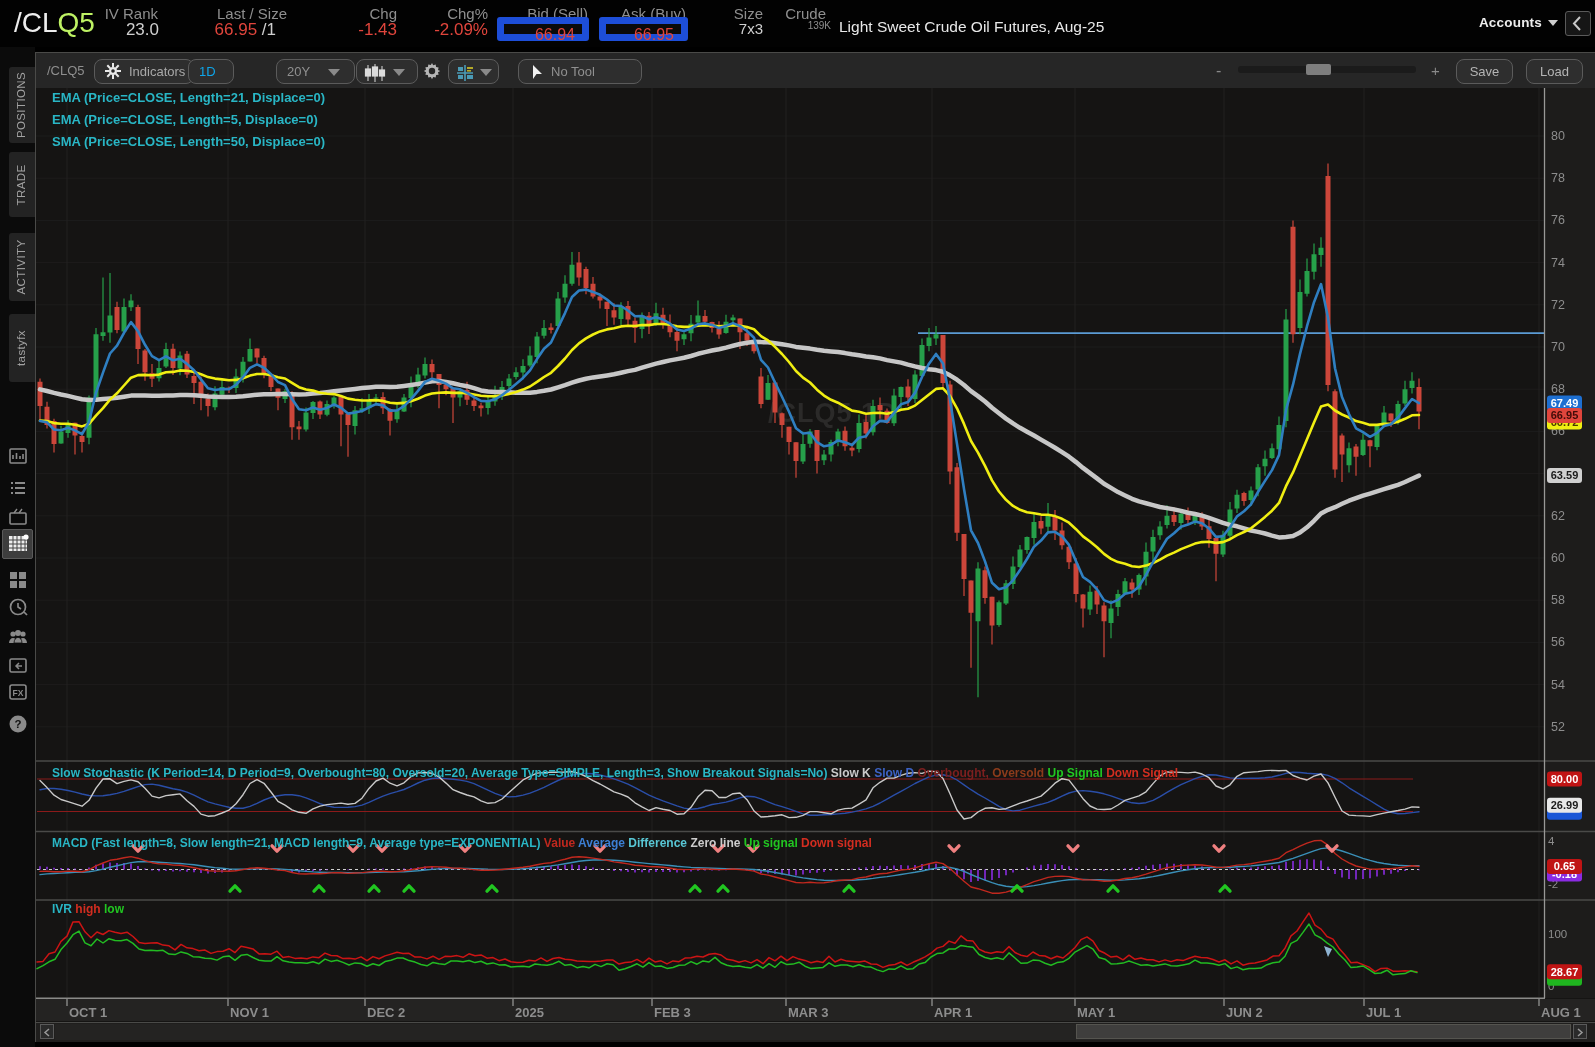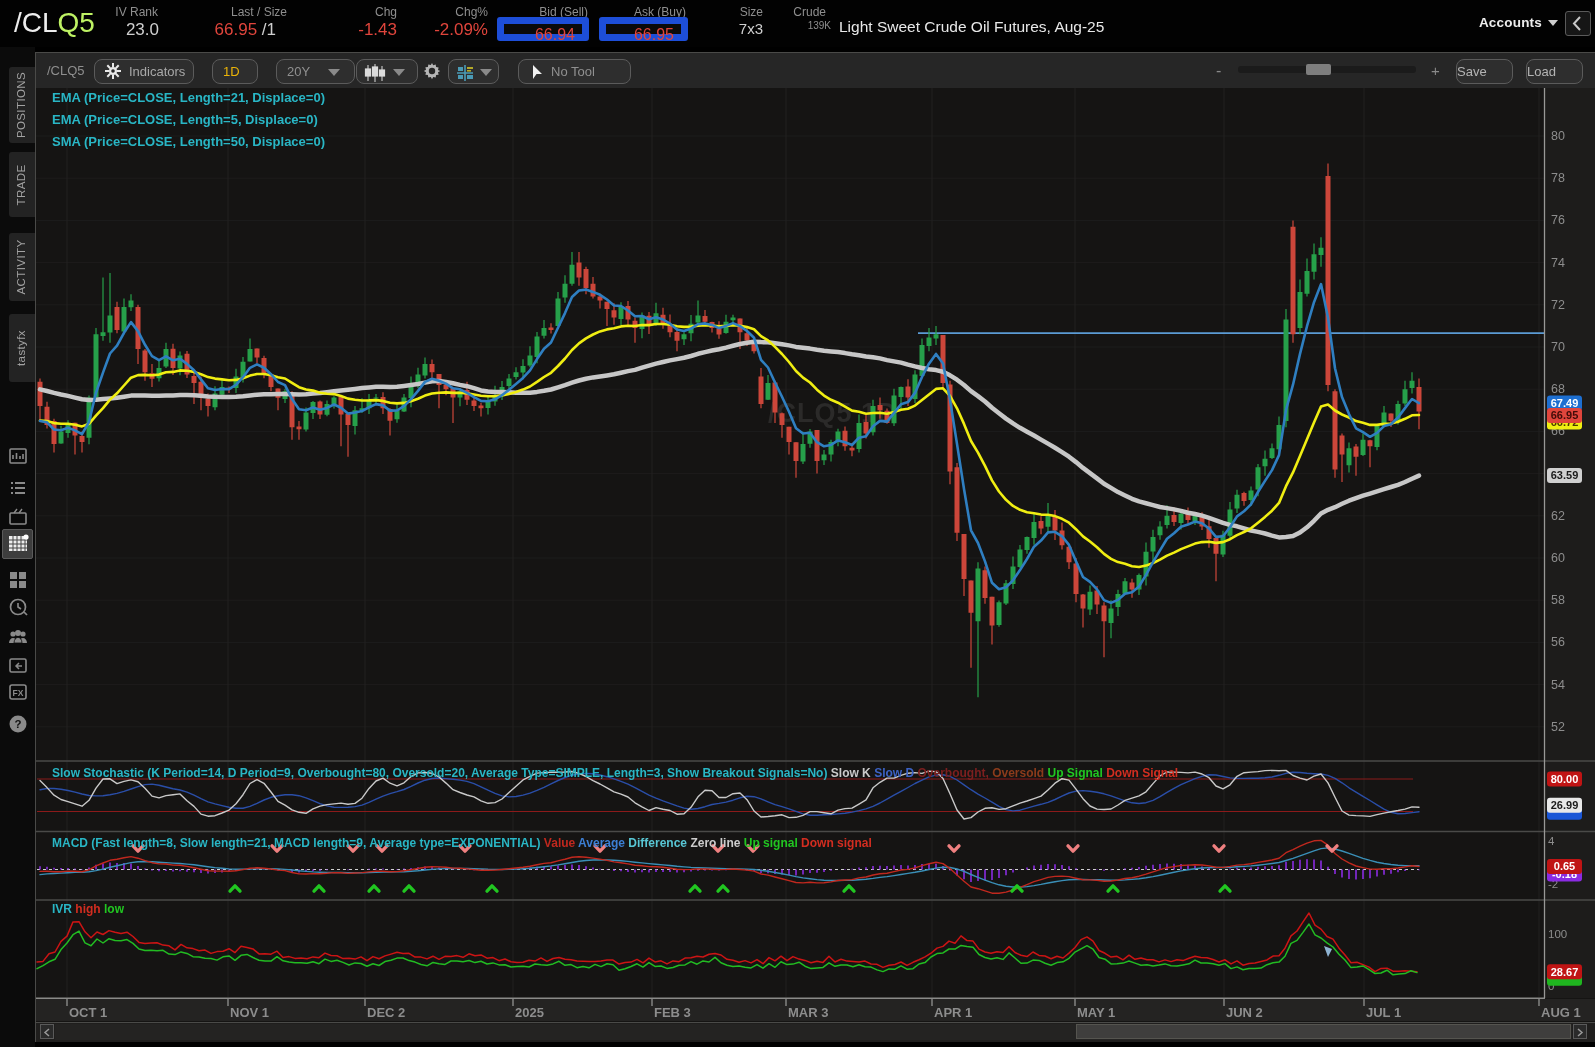--- a/index.html
+++ b/index.html
@@ -1,34 +1,34 @@
 <!DOCTYPE html>
 <html><head><meta charset="utf-8"><title>tastytrade</title>
 <style>
 *{margin:0;padding:0;box-sizing:border-box}
 html,body{width:1595px;height:1047px;overflow:hidden;background:#000;font-family:"Liberation Sans",sans-serif}
 .abs{position:absolute}
 
 #topbar{position:absolute;left:0;top:0;width:1595px;height:47px;background:#020202}
-.hdr{position:absolute;top:5px;font-size:12px;color:#8f8f8f;text-align:right}
+.hdr{position:absolute;top:5px;font-size:15px;color:#8f8f8f;text-align:right}
 .val{position:absolute;top:20px;font-size:17px;color:#cfcfcf;text-align:left;white-space:nowrap}
 .red{color:#e0453c}
 .box{position:absolute;top:17px;height:24px;border:7px solid #1d4ed8;border-radius:3px;background:#0a0a0a}
 .boxv{position:absolute;top:2px;right:7px;font-size:16px;color:#e0453c}
 
 #sidebar{position:absolute;left:0;top:47px;width:35px;height:1000px;background:#0b0b0b}
 .tab{position:absolute;left:9px;width:26px;background:#232323;border-radius:3px 0 0 3px;color:#a2a2a2;font-size:11.5px;letter-spacing:.4px}
 .tab span{position:absolute;left:6px;top:50%;writing-mode:vertical-rl;transform:rotate(180deg) translateY(50%);white-space:nowrap}
 .sic{position:absolute;left:7px;width:22px;height:22px}
 
 #win{position:absolute;left:35px;top:52px;width:1560px;height:990px;border-left:1px solid #4a4a48;border-top:1px solid #4a4a48;background:#151413}
 #toolbar{position:absolute;left:0;top:0;width:1560px;height:36px;background:#262626;border-bottom:1px solid #3a3a3a}
 .tbtn{position:absolute;top:6px;height:25px;background:#2e2e2e;border:1px solid #5b5b5b;border-radius:8px;color:#a8a8a8;font-size:13px;line-height:23px}
 .tarr{display:inline-block;width:0;height:0;border-left:6px solid transparent;border-right:6px solid transparent;border-top:7px solid #8a8a8a;vertical-align:middle;margin-left:8px}
-.sv{text-align:left;color:#b4b4b4}
+.sv{text-align:center;color:#b4b4b4}
 
 #scroll{position:absolute;left:0;top:969px;width:1560px;height:20px;background:#1f1e1d;border-top:1px solid #4a4a48}
 </style></head>
 <body>
 
 <div id="topbar">
   <div class="abs" style="left:14px;top:7px;font-size:28px;color:#ededed">/CL<span style="color:#bef264">Q5</span></div>
   <div class="hdr" style="right:1437px">IV Rank</div>
     <div class="val" style="right:1436px">23.0</div>
   <div class="hdr" style="right:1308px">Last / Size</div>
@@ -127,21 +127,21 @@
   <div class="abs" style="left:11px;top:10px;font-size:13px;color:#8f8f8f">/CLQ5</div>
   <div class="tbtn" style="left:58px;width:100px"><svg width="20" height="20" viewBox="0 0 20 20" style="vertical-align:middle;margin:0 6px 3px 8px">
           <g fill="#e8e8e8">
             <circle cx="10" cy="10" r="4"></circle>
             <g stroke="#e8e8e8" stroke-width="2">
               <path d="M10 2v4M10 14v4M2 10h4M14 10h4M4.3 4.3l2.9 2.9M12.8 12.8l2.9 2.9M15.7 4.3l-2.9 2.9M7.2 12.8l-2.9 2.9"></path>
             </g>
           </g>
           <circle cx="10" cy="10" r="1.8" fill="#262626"></circle>
         </svg>Indicators</div>
-  <div class="tbtn" style="left:176px;width:46px;color:#eab308"><span style="margin-left:10px">1D</span><span class="tarr" style="margin-left:24px"></span></div>
+  <div class="tbtn" style="left:152px;width:46px;color:#0ea5e9"><span style="margin-left:10px">1D</span><span class="tarr" style="margin-left:24px"></span></div>
   <div class="tbtn" style="left:240px;width:79px;color:#909090"><span style="margin-left:10px">20Y</span><span class="tarr" style="margin-left:18px"></span></div>
   <div class="tbtn" style="left:320px;width:62px"><svg width="24" height="20" viewBox="0 0 24 20" style="vertical-align:middle;margin-left:6px">
           <g stroke="#dcdcdc" stroke-width="1.2" fill="#dcdcdc">
             <path d="M5 2v16M12 1v18M19 3v15" stroke-width="1"></path>
             <rect x="2.5" y="6" width="5" height="7"></rect>
             <rect x="9.5" y="4" width="5" height="9"></rect>
             <rect x="16.5" y="7" width="5" height="6"></rect>
           </g>
         </svg><span class="tarr" style="margin-left:6px"></span></div>
   <div class="tbtn" style="left:383px;width:26px;border:none;background:none">
@@ -159,21 +159,21 @@
           <g fill="#b5a928">
             <rect x="13" y="4" width="6" height="2"></rect>
             <rect x="13" y="7" width="4" height="1.6"></rect>
           </g>
           <g fill="#4a9ab5">
             <rect x="4" y="4" width="5" height="4"></rect>
             <rect x="4" y="12" width="5" height="4"></rect>
             <rect x="13" y="12" width="6" height="4"></rect>
           </g>
         </svg><span class="tarr" style="margin-left:4px"></span></div>
-  <div class="tbtn" style="left:482px;width:113px;color:#909090"><svg width="16" height="18" viewBox="0 0 16 18" style="vertical-align:middle;margin:0 6px 2px 10px">
+  <div class="tbtn" style="left:482px;width:124px;color:#909090"><svg width="16" height="18" viewBox="0 0 16 18" style="vertical-align:middle;margin:0 6px 2px 10px">
           <path d="M4 2l9 9h-5.5L4 16z" fill="#f0f0f0"></path>
         </svg>No Tool<span class="tarr" style="margin-left:42px"></span></div>
   <div class="abs" style="left:1180px;top:9px;color:#8a8a8a;font-size:16px">-</div>
   <div class="abs" style="left:1202px;top:13px;width:178px;height:7px;background:#1b1b1b;border-radius:3px"></div>
   <div class="abs" style="left:1270px;top:11px;width:25px;height:11px;background:#7e7e7e;border-radius:2px"></div>
   <div class="abs" style="left:1395px;top:9px;color:#8a8a8a;font-size:15px">+</div>
   <div class="tbtn sv" style="left:1420px;width:57px">Save</div>
   <div class="tbtn sv" style="left:1490px;width:57px">Load</div>
 </div>
 

